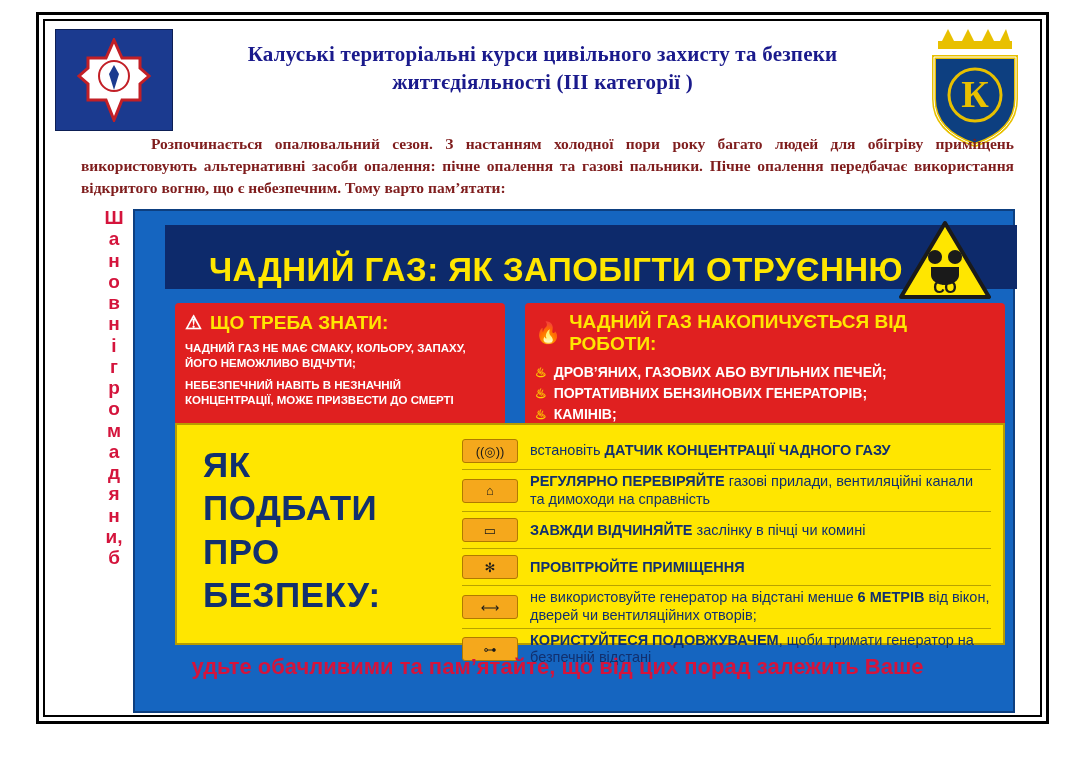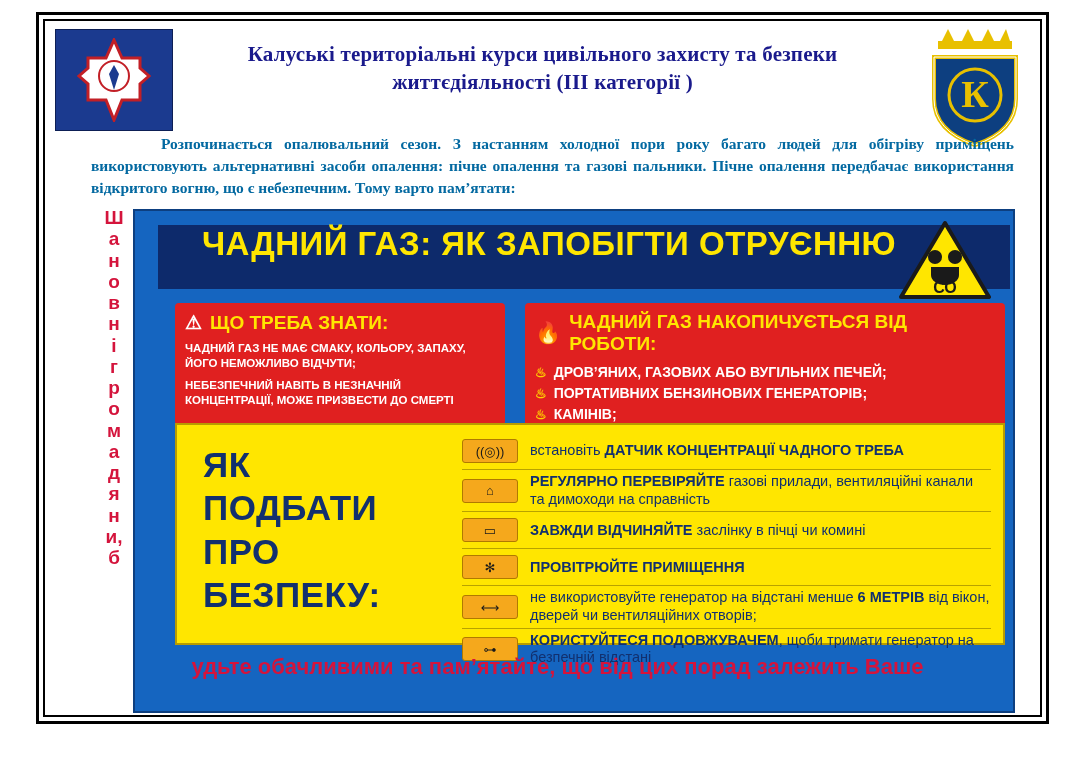--- a/index.html
+++ b/index.html
@@ -86,27 +86,27 @@
     font-family: "Liberation Serif", serif;
     font-weight: bold;
     font-size: 21px;
     line-height: 1.32;
     color: #1a1a8c;
     letter-spacing: 0.2px;
   }
 
   .intro {
     position: absolute;
-    left: 46px;
+    left: 36px;
     right: 26px;
     top: 112px;
     font-family: "Liberation Serif", serif;
     font-size: 15.5px;
     line-height: 1.42;
-    color: #0369a1;
+    color: #7f1d1d;
     text-align: justify;
     font-weight: bold;
   }
   .intro .indent { display: inline-block; width: 70px; }
 
   
   .vertical-text {
     position: absolute;
     left: 52px;
     top: 186px;
@@ -130,27 +130,27 @@
     top: 188px;
     width: 882px;
     height: 504px;
     background: #1565c0;
     border: 2px solid #0d3f80;
     box-sizing: border-box;
   }
 
   .banner {
     position: absolute;
-    left: 23px;
+    left: 30px;
     top: 14px;
     width: 852px;
     height: 64px;
     background: #0d2a6b;
     display: flex;
-    align-items: flex-start;
+    align-items: flex-end;
     justify-content: center;
     box-sizing: border-box;
   }
   .banner-title {
     color: #ffe600;
     font-size: 33px;
     font-weight: bold;
     letter-spacing: 0.5px;
     text-align: center;
     padding-right: 70px;
@@ -408,21 +408,21 @@
           <div class="yellow-left">
             <div>ЯК</div>
             <div>ПОДБАТИ</div>
             <div>ПРО</div>
             <div>БЕЗПЕКУ:</div>
           </div>
           <div class="yellow-right">
 
             <div class="tip-row">
               <span class="tip-icon">((◎))</span>
-              <span class="tip-text">встановіть <b>ДАТЧИК КОНЦЕНТРАЦІЇ ЧАДНОГО ТРЕБА</b></span>
+              <span class="tip-text">встановіть <b>ДАТЧИК КОНЦЕНТРАЦІЇ ЧАДНОГО ГАЗУ</b></span>
             </div>
 
             <div class="tip-row">
               <span class="tip-icon">⌂</span>
               <span class="tip-text"><b>РЕГУЛЯРНО ПЕРЕВІРЯЙТЕ</b> газові прилади, вентиляційні канали та димоходи на справність</span>
             </div>
 
             <div class="tip-row">
               <span class="tip-icon">▭</span>
               <span class="tip-text"><b>ЗАВЖДИ ВІДЧИНЯЙТЕ</b> заслінку в пічці чи комині</span>

